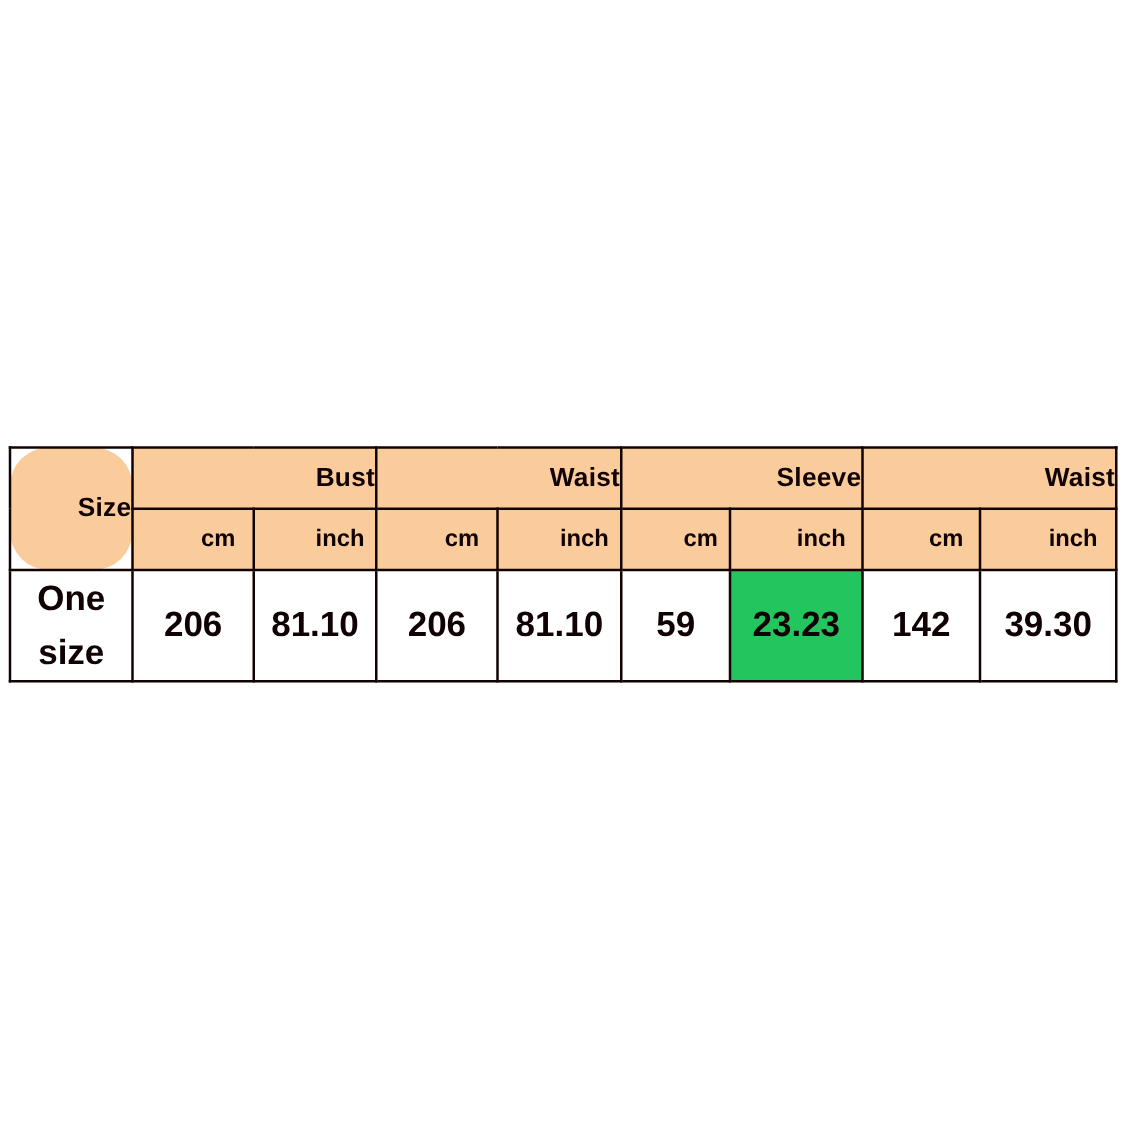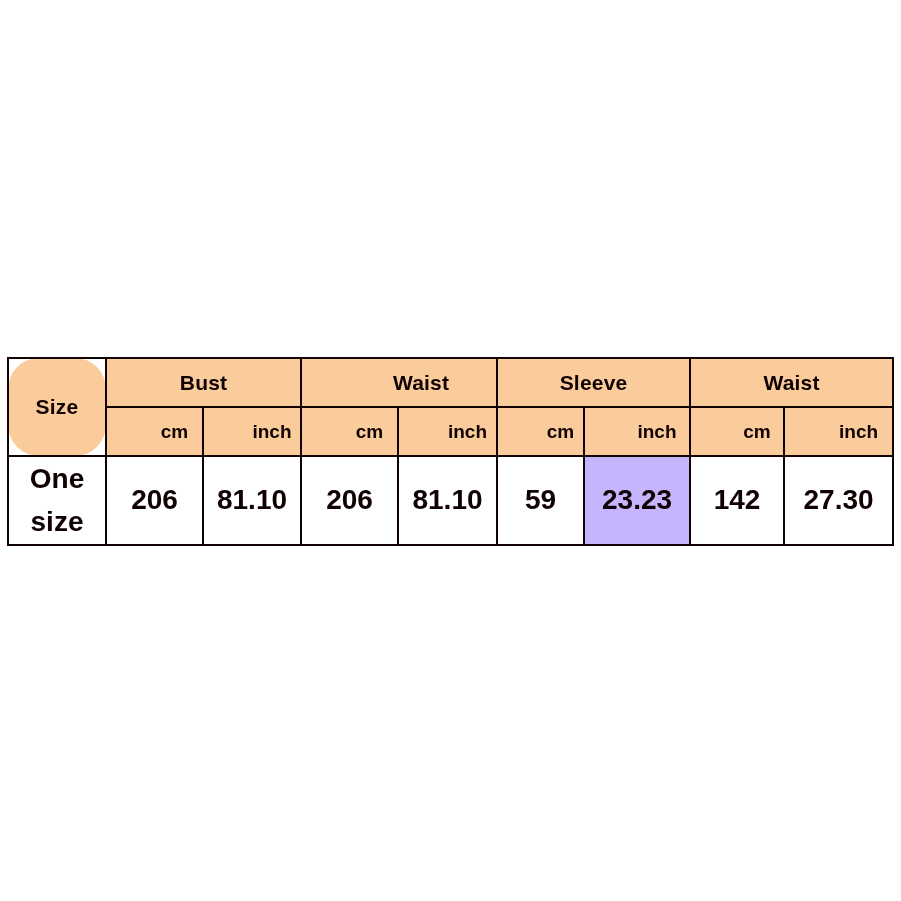--- a/index.html
+++ b/index.html
@@ -50,20 +50,21 @@
     font-weight: bold;
     font-family: "Liberation Sans", sans-serif;
   }
 
   
   tr.group-row th {
     background: #facc9b;
     height: 47px;
     font-size: 21px;
     letter-spacing: 0.2px;
+    text-align: right;
   }
 
   
   tr.unit-row th {
     background: #facc9b;
     height: 47px;
     font-size: 19px;
     padding-left: 40px;
   }
 
@@ -141,21 +142,21 @@
       </thead>
 
       <tbody>
         <tr class="data-row">
           <td class="size-cell" style="background: rgb(255, 255, 255); border-color: rgb(18, 3, 3);">One size</td>
           <td style="background: rgb(255, 255, 255); border-color: rgb(18, 3, 3);">206</td>
           <td style="background: rgb(255, 255, 255); border-color: rgb(18, 3, 3);">81.10</td>
           <td style="background: rgb(255, 255, 255); border-color: rgb(18, 3, 3);">206</td>
           <td style="background: rgb(255, 255, 255); border-color: rgb(18, 3, 3);">81.10</td>
           <td style="background: rgb(255, 255, 255); border-color: rgb(18, 3, 3);">59</td>
-          <td style="background: #c4b5fd; border-color: rgb(18, 3, 3);">23.23</td>
+          <td style="background: #22c55e; border-color: rgb(18, 3, 3);">23.23</td>
           <td style="background: rgb(255, 255, 255); border-color: rgb(18, 3, 3);">142</td>
-          <td style="background: rgb(255, 255, 255); border-color: rgb(18, 3, 3);">27.30</td>
+          <td style="background: rgb(255, 255, 255); border-color: rgb(18, 3, 3);">39.30</td>
         </tr>
       </tbody>
     </table>
   </div>
 
 </div>
 
 </body></html>

